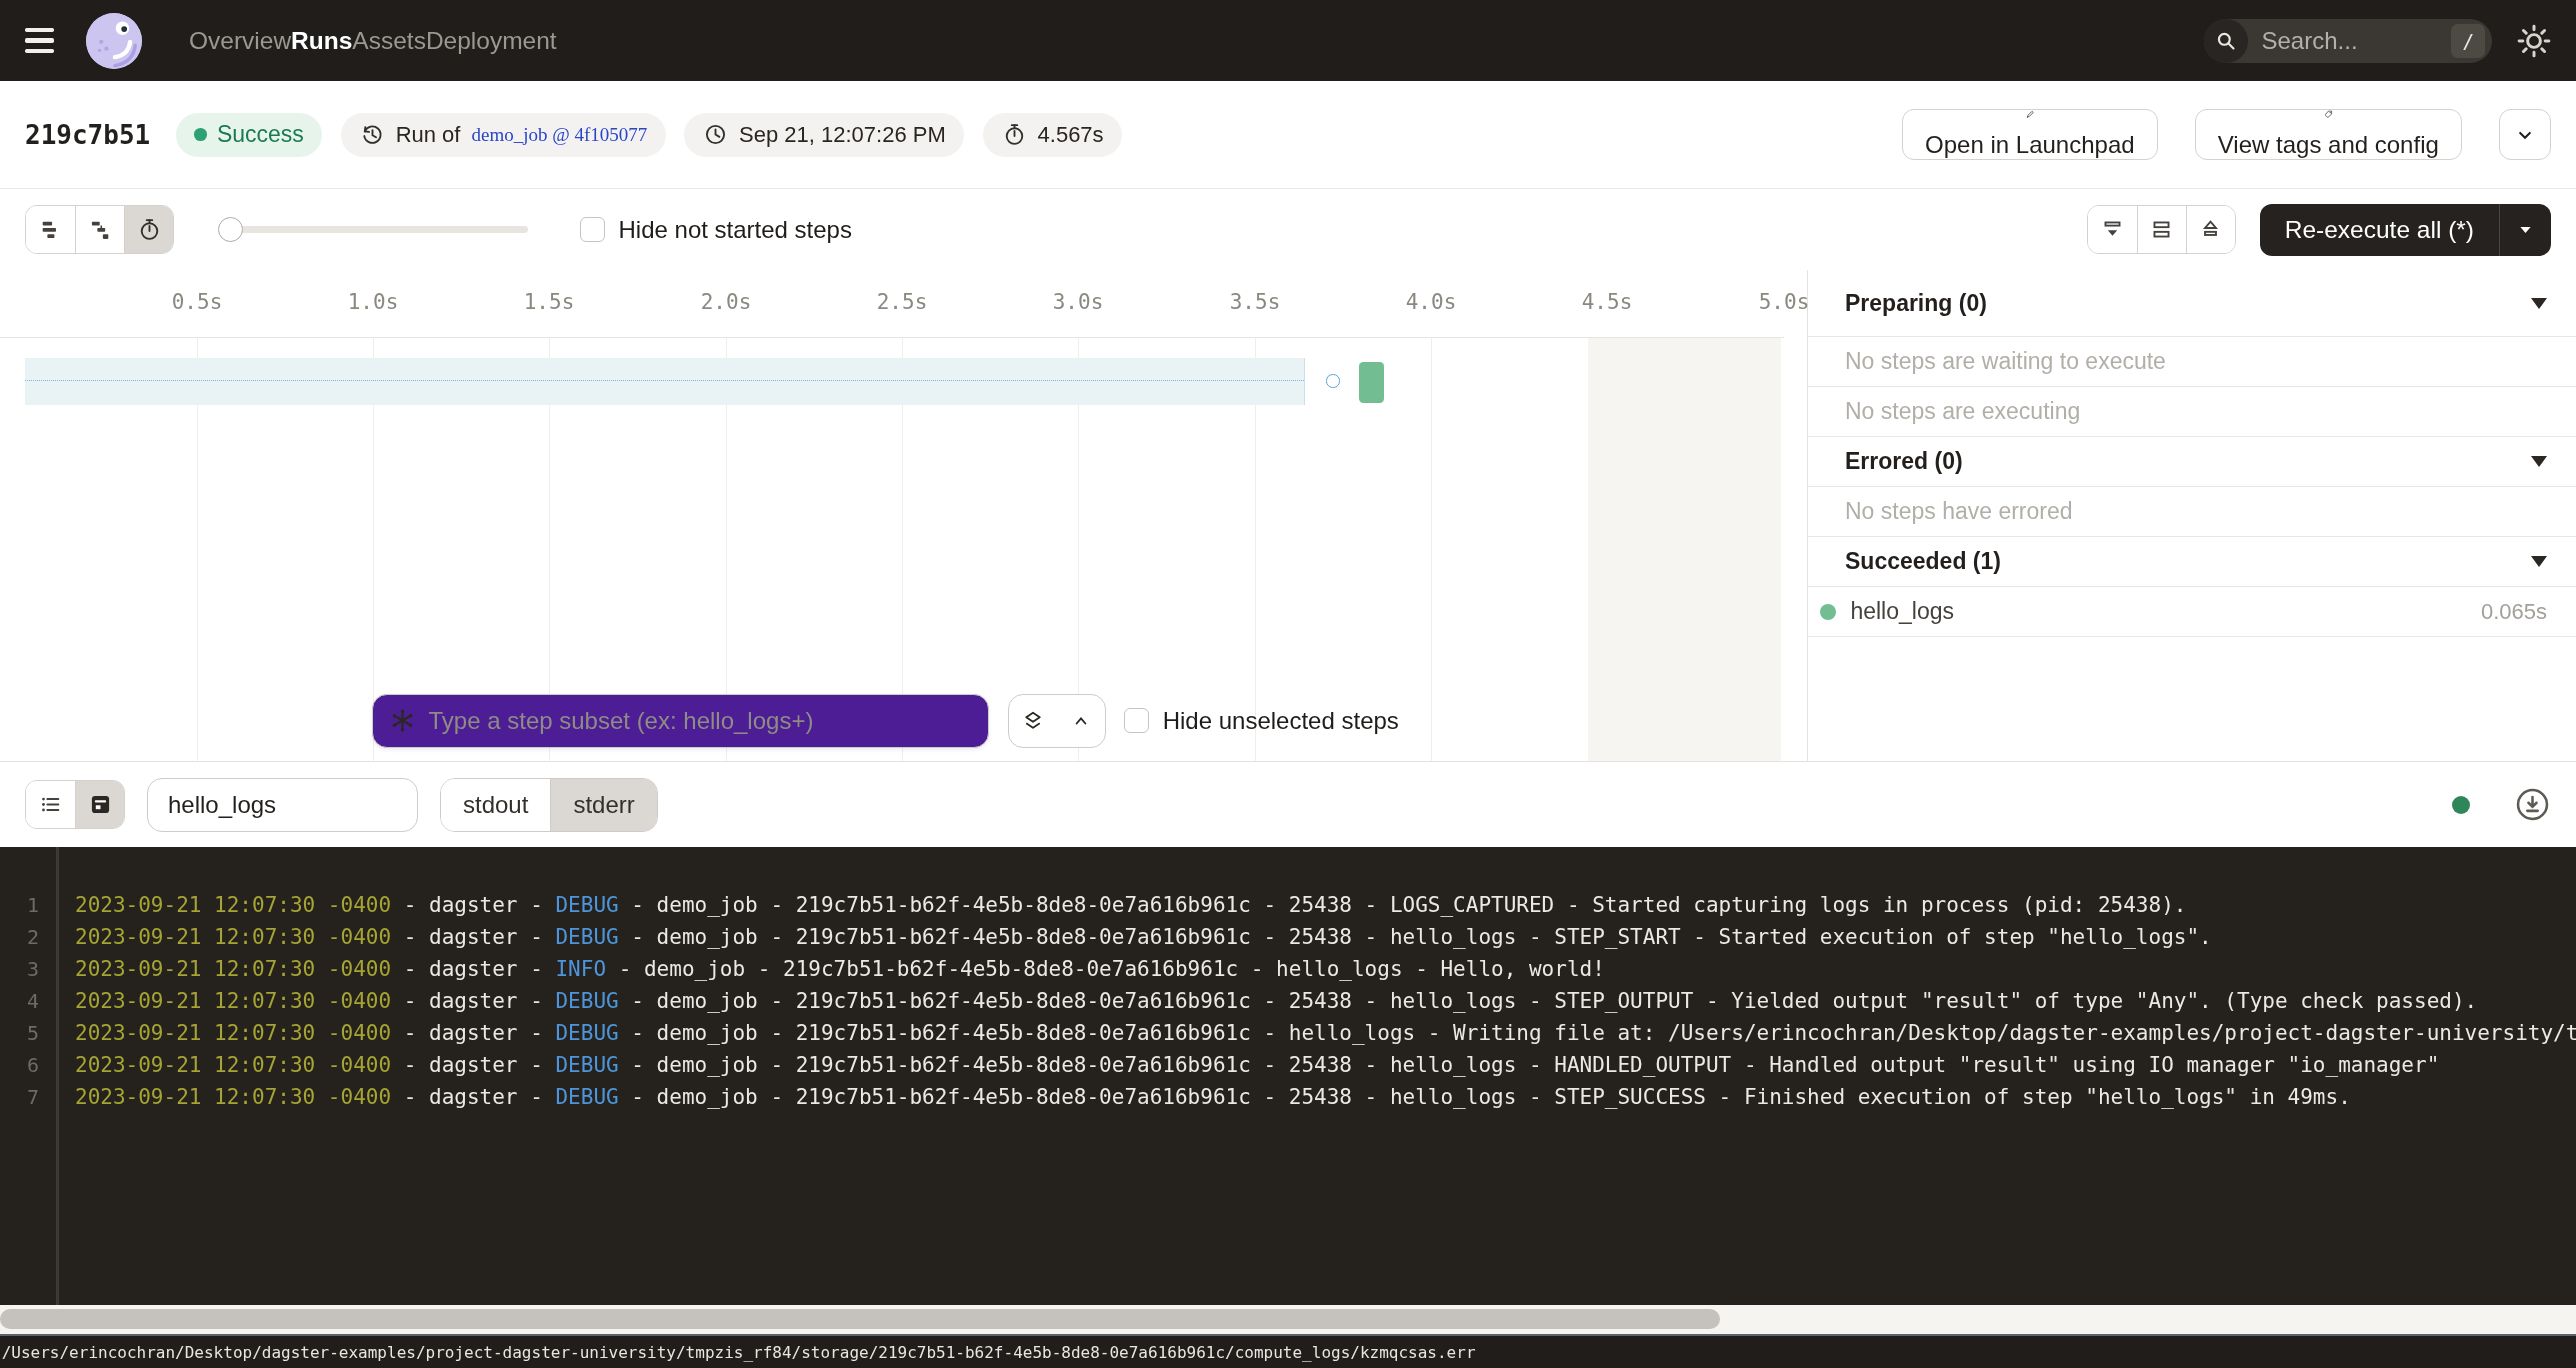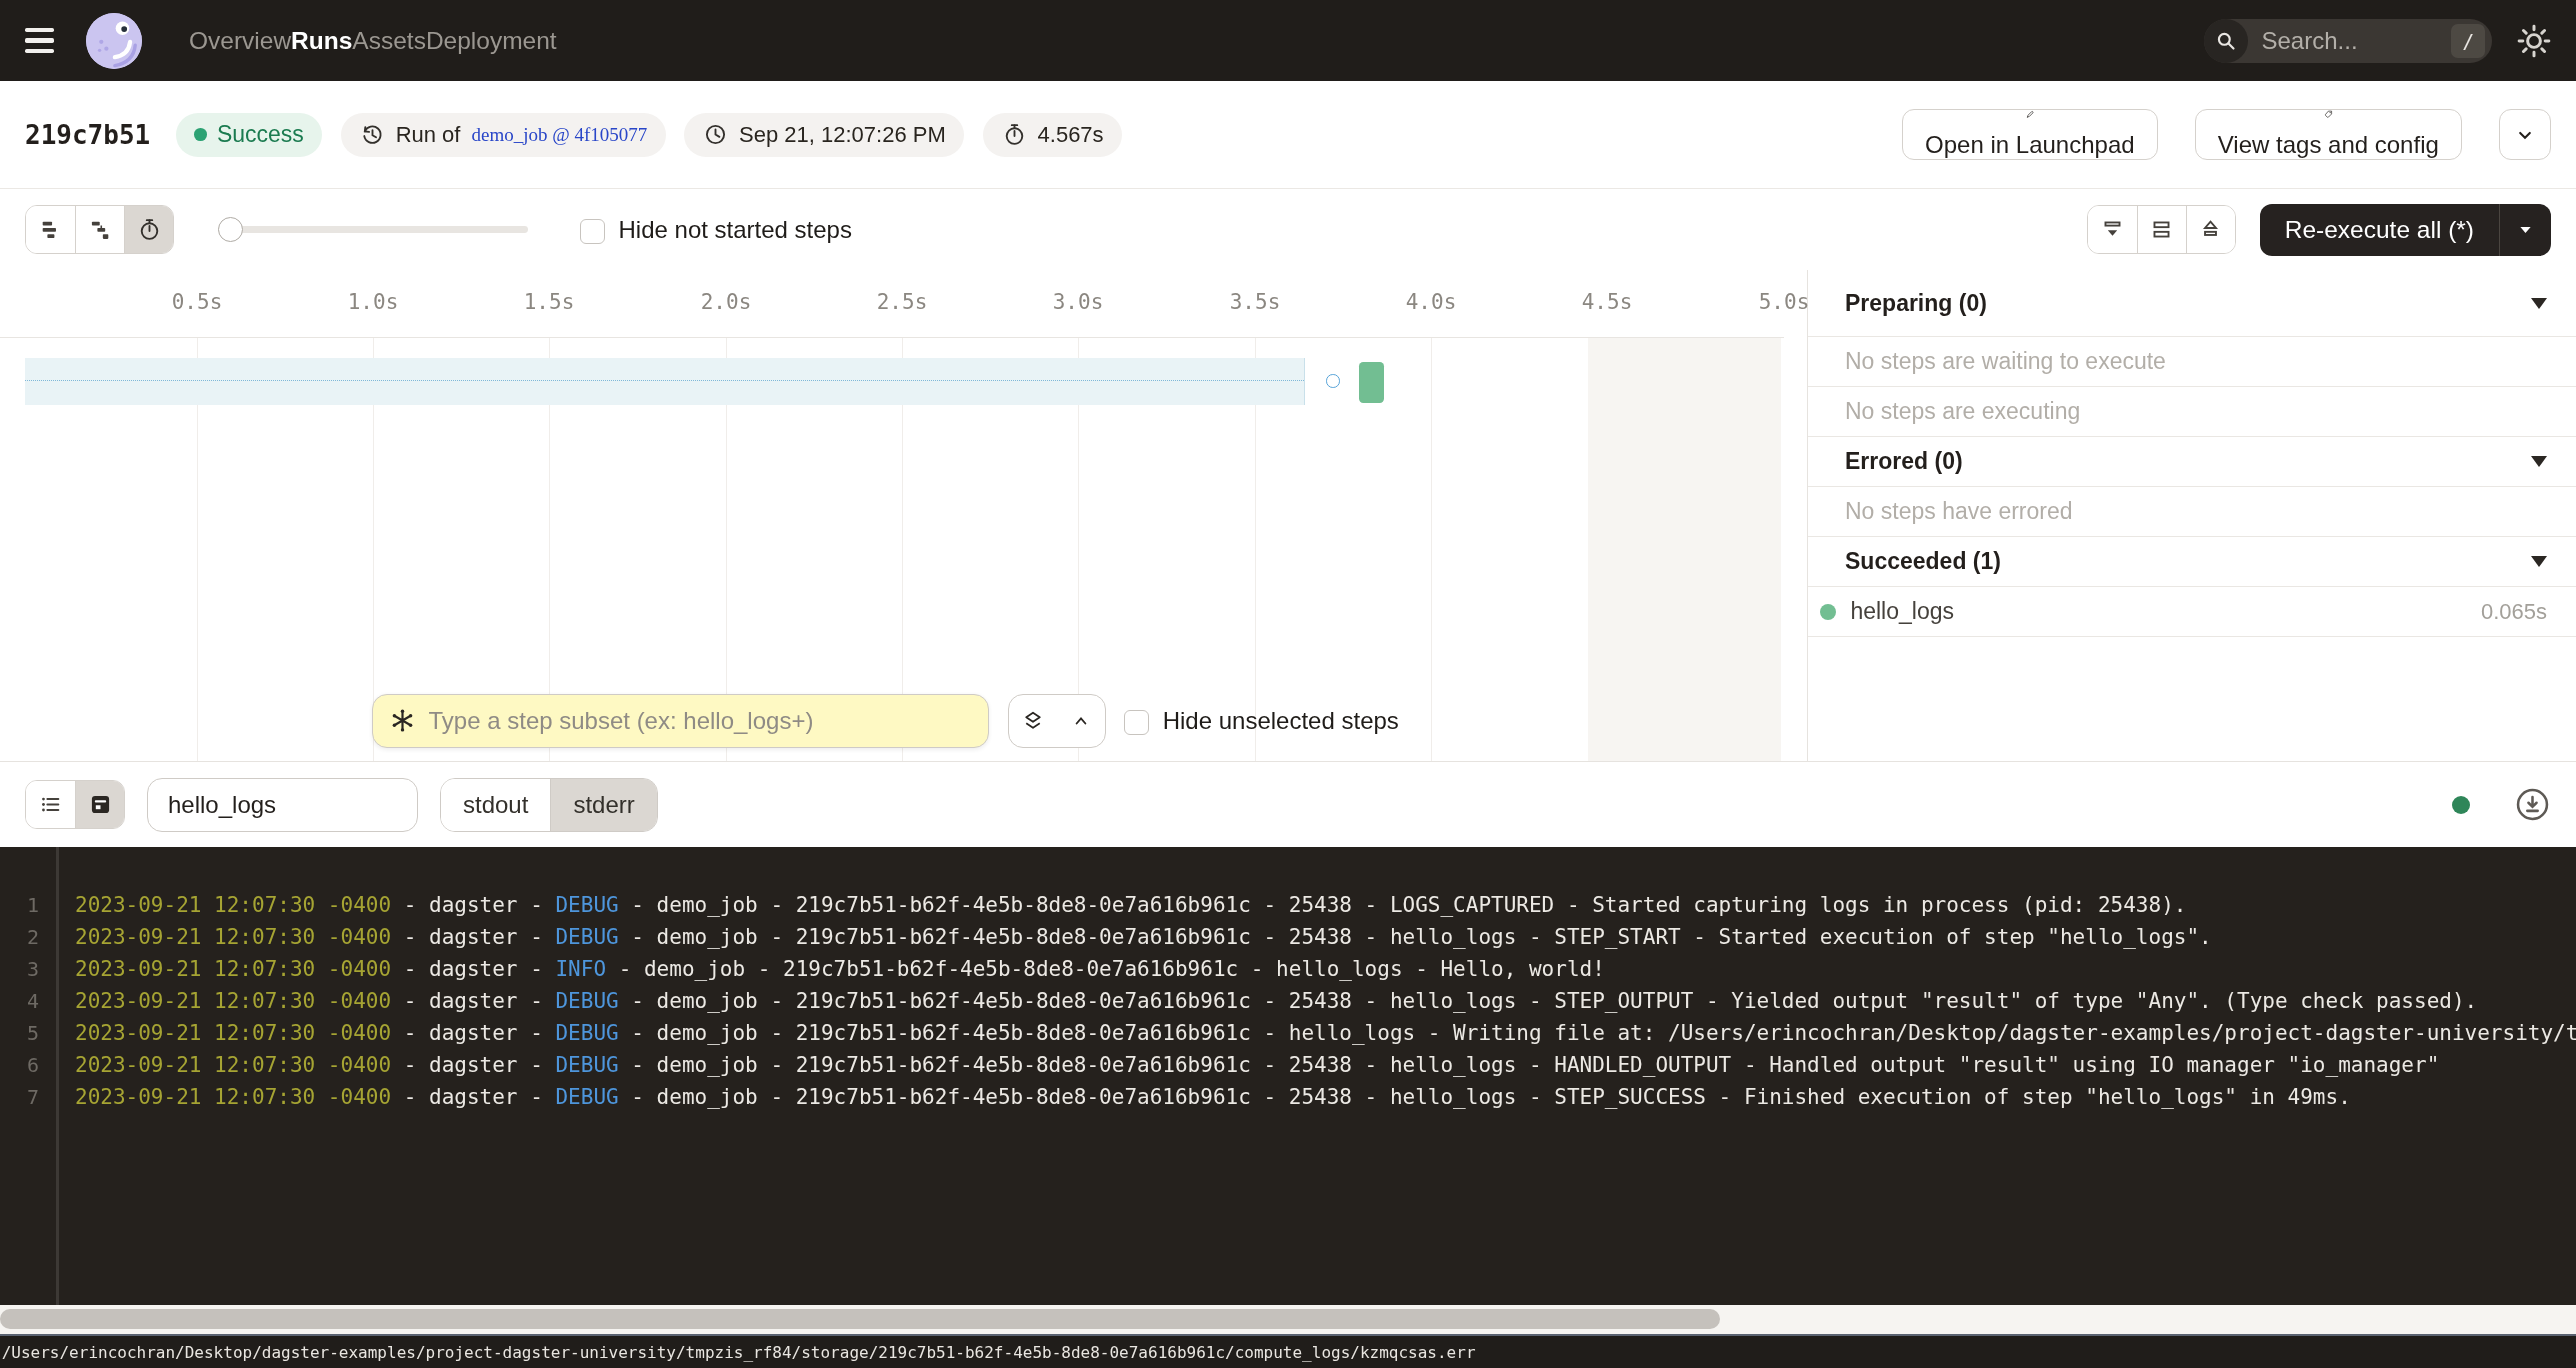--- a/index.html
+++ b/index.html
@@ -40,42 +40,42 @@
 
   
   .toolbar-row { height:81px; display:flex; align-items:center; padding:0 25px; background:#fff; }
   .seg-group { display:flex; border:0.8px solid #D5D1CC; border-radius:12px; overflow:hidden; background:#fff; }
   .seg { width:49px; height:47px; display:flex; align-items:center; justify-content:center; cursor:pointer; background:#fff; }
   .seg + .seg { border-left:0.8px solid #D5D1CC; }
   .seg.active { background:#DBD7D2; }
   .slider { margin-left:44px; position:relative; width:310px; height:25px; cursor:pointer; }
   .slider .track { position:absolute; top:9.3px; left:0; right:0; height:6.8px; background:#E8E5E1; border-radius:3.4px; }
   .slider .knob { position:absolute; top:0; left:0; width:25px; height:25px; border-radius:50%; background:#fff; border:1.7px solid #AFABA5; }
-  .check-row { display:flex; align-items:flex-end; gap:13.5px; cursor:pointer; }
+  .check-row { display:flex; align-items:center; gap:13.5px; cursor:pointer; }
   .checkbox { width:25px; height:25px; border:1.7px solid #C8C4BF; border-radius:6px; background:#fff; }
   .check-label { font-size:24px; color:#1F1C19; }
   .toolbar-spacer { flex:1; }
   .btn-dark { margin-left:24px; height:52px; border-radius:12px; background:#262220; color:#fff; display:flex; align-items:stretch; cursor:pointer; overflow:hidden; }
   .btn-dark-label { padding:0 25px; font-size:24.5px; display:flex; align-items:center; }
   .btn-dark-caret { width:52px; border-left:0.8px solid #4A4540; display:flex; align-items:center; justify-content:center; }
 
   
   .gantt { height:492px; display:flex; border-bottom:0.8px solid #E6E3DF; background:#fff; }
   .chart { width:1807px; position:relative; }
   .axis { position:absolute; top:0; left:0; width:1784px; height:68px; border-bottom:0.8px solid #E8E5E1; }
   .tick { position:absolute; top:20px; transform:translateX(-50%); font-family:"DejaVu Sans Mono", monospace; font-size:21px; color:#8B8781; }
   .chart-body { position:absolute; top:68px; left:0; width:1784px; bottom:0; overflow:hidden; }
   .gridline { position:absolute; top:0; bottom:0; width:0.8px; background:#F0EDEA; }
   .after-region { position:absolute; left:1588px; width:193px; top:0; bottom:0; background:#F7F5F2; }
   .wait-band { position:absolute; left:25px; top:20px; width:1280px; height:47px; background:#E9F3F6; border-right:0.8px solid #C9E0EA; }
   .wait-dotted { position:absolute; left:0; right:0; top:22px; border-top:1.7px dotted #7FB8D8; }
   .marker-circle { position:absolute; left:1326px; top:36px; width:13.5px; height:13.5px; border:1.7px solid #56A3D8; border-radius:50%; background:#fff; }
   .step-bar { position:absolute; left:1359px; top:24px; width:25px; height:41px; background:#72BE92; border-radius:4.2px; cursor:pointer; }
   .subset-row { position:absolute; left:372px; bottom:13.5px; display:flex; align-items:center; gap:18.6px; }
-  .subset-input { width:617px; height:54px; border:0.8px solid #CFCBC6; border-radius:15px; background:#fef9c3; box-shadow:0 1.7px 4.2px rgba(0,0,0,.07);
+  .subset-input { width:617px; height:54px; border:0.8px solid #CFCBC6; border-radius:15px; background:#4c1d95; box-shadow:0 1.7px 4.2px rgba(0,0,0,.07);
                   display:flex; align-items:center; gap:13.5px; padding:0 17px; cursor:text; }
   .subset-placeholder { font-size:24px; color:#8F8B85; }
   .mini-group { display:flex; border:0.8px solid #CFCBC6; border-radius:15px; height:54px; background:#fff; overflow:hidden; }
   .mini-seg { width:48px; display:flex; align-items:center; justify-content:center; cursor:pointer; }
 
   
   .panel { width:769px; border-left:0.8px solid #E6E3DF; background:#fff; }
   .prow { height:50px; display:flex; align-items:center; padding:0 29px 0 37px; border-bottom:0.8px solid #EAE7E3; }
   .prow.first { height:67px; }
   .prow .ptitle { font-size:23px; font-weight:700; color:#231F1C; }

